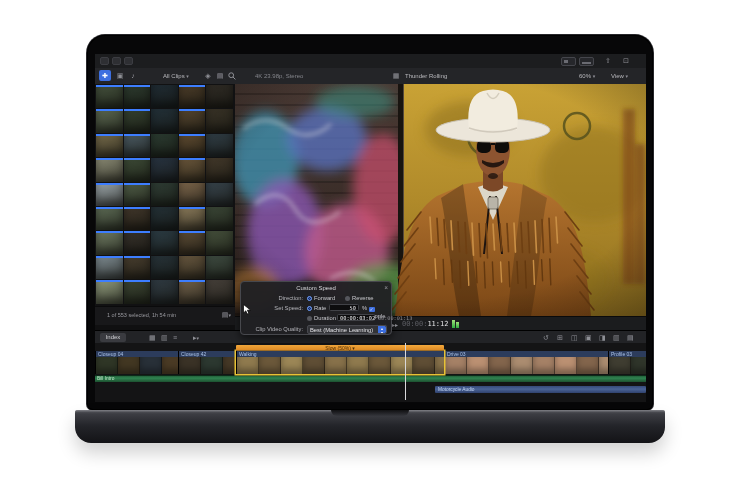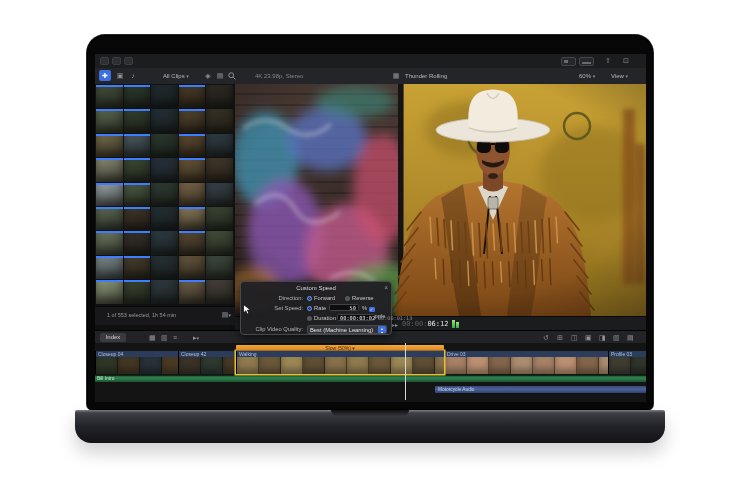--- a/index.html
+++ b/index.html
@@ -392,21 +392,21 @@
           </g>
           <rect width="411" height="232" fill="url(#vig)"></rect>
         </svg>
       </div>
 
       <div class="transport">
         <div class="trans-grp">
           <span>◂◂</span>
           <span style="color:#d6d6da">▸</span>
           <span>▸▸</span>
-          <span class="tc"><span class="pre">00:00:</span><span class="cur">06:12</span></span>
+          <span class="tc"><span class="pre">00:00:</span><span class="cur">11:12</span></span>
           <span class="meter">
               <i style="height:8px"></i>
               <i style="height:6px"></i>
             </span>
         </div>
       </div>
 
       <div class="hud">
         <div class="hud-title">Custom Speed</div>
         <div class="hud-close">×</div>

